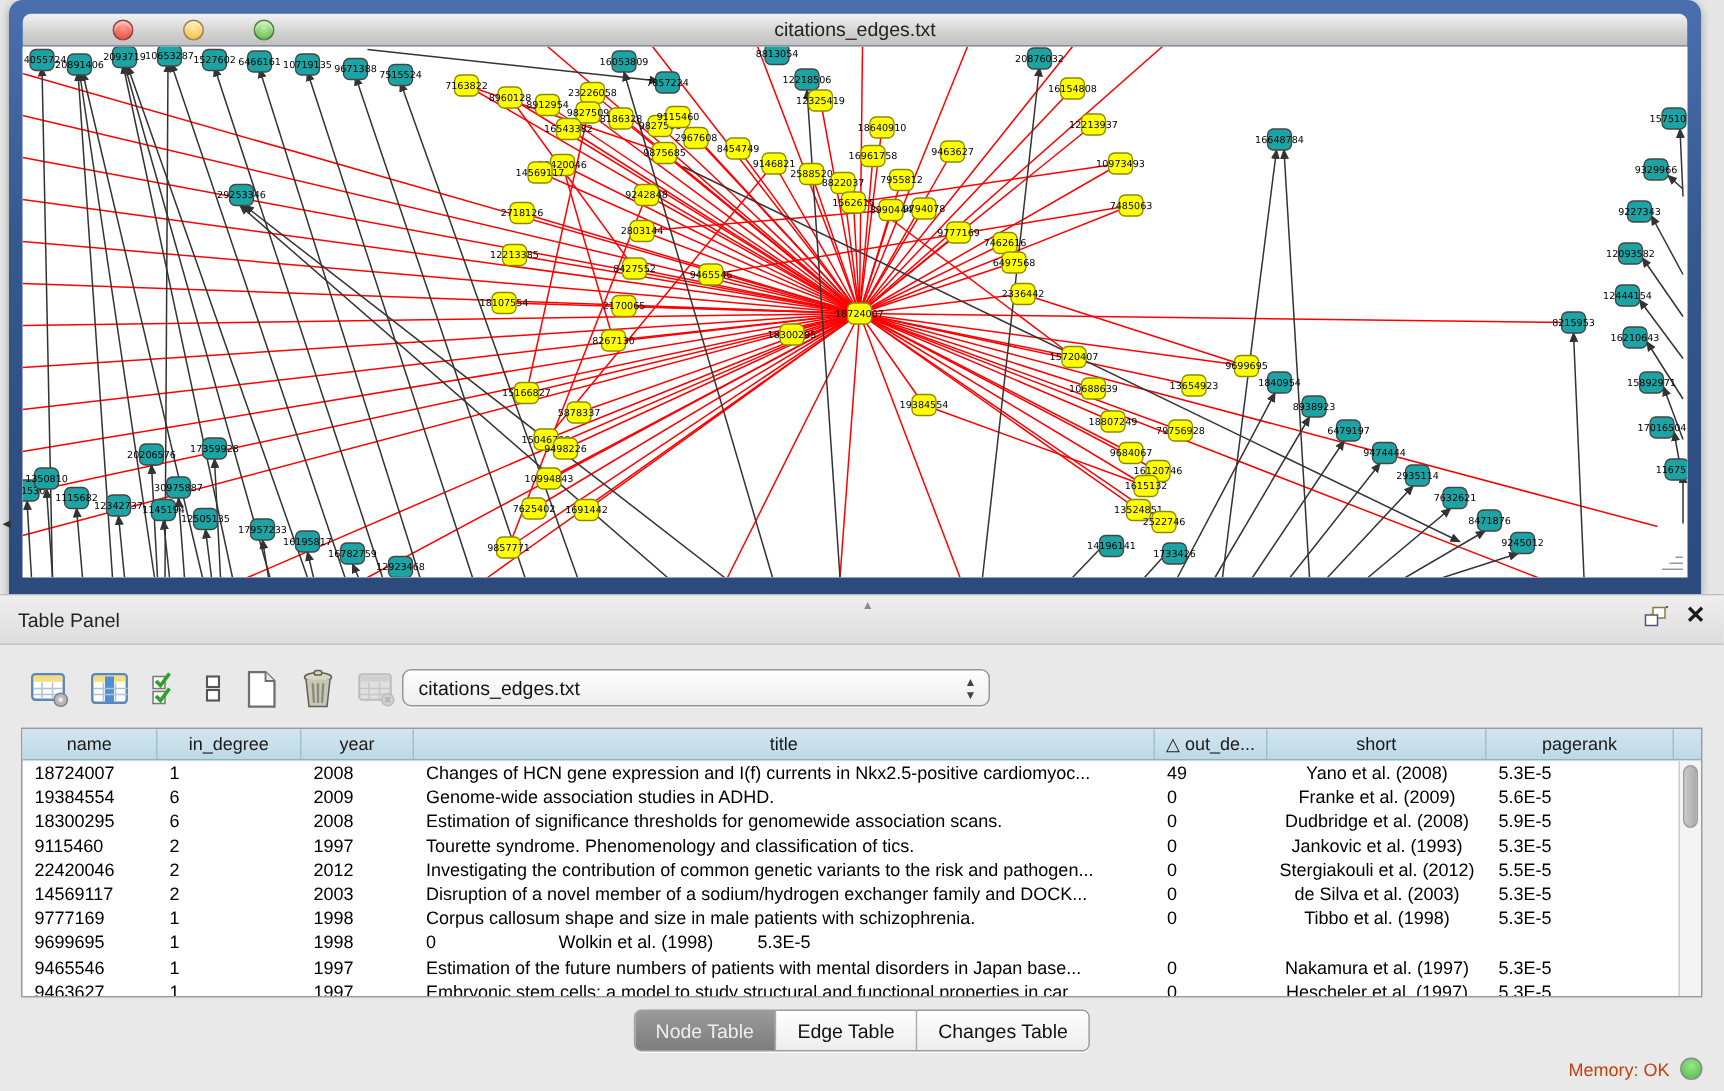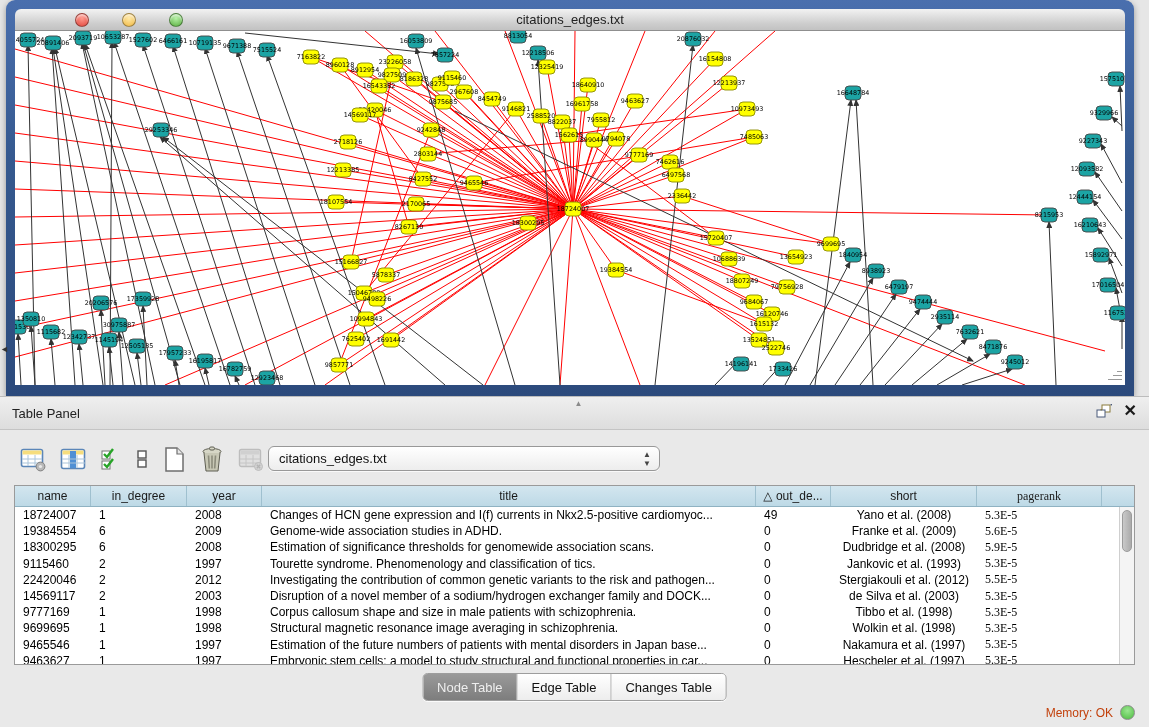--- a/index.html
+++ b/index.html
@@ -54,22 +54,22 @@
 
   .tbl { position:absolute; left:14px; top:88px; width:1121px; height:180px;
     border:1px solid #9a9a9a; background:#fff; display:flex; flex-direction:column; }
   .thead { display:flex; height:21px; background:linear-gradient(#d3e6ef,#bdd9e6);
     border-bottom:1px solid #8fb2c2; font-size:12px; color:#1a1a1a; flex:none; }
   .thead .cell { display:flex; align-items:center; justify-content:center;
     border-right:1px solid #9fc0cf; overflow:hidden; white-space:nowrap; }
   .tbody { position:relative; flex:1; overflow:hidden; }
   .trow { display:flex; height:16.2px; font-size:12px; color:#000; align-items:center; }
   .trow .cell { padding-left:8px; overflow:hidden; white-space:nowrap; flex:none; }
-  .c0{width:76px;} .c1{width:96px;} .c2{width:75px;} .c3{width:494px;}
-  .c4{width:75px;} .c5{width:146px;} .c6{width:125px;font-family:Liberation Serif, serif;}
+  .c0{width:90px;} .c1{width:96px;} .c2{width:75px;} .c3{width:494px;}
+  .c4{width:75px;} .c5{width:146px;} .c6{width:125px;}
   .trow .c5 { text-align:center; padding-left:0; }
   .vscroll { position:absolute; right:0; top:0; bottom:0; width:15px;
     background:#f4f4f4; border-left:1px solid #cfcfcf; }
   .vthumb { position:absolute; left:2px; top:3px; width:10px; height:42px; border-radius:6px;
     background:linear-gradient(90deg,#c9c9c9,#ababab); border:1px solid #9b9b9b; }
 
   .tabs { position:absolute; left:50%; transform:translateX(-50%); top:276px; display:flex;
     border:1px solid #9d9d9d; border-radius:5px; overflow:hidden; height:28px;
     box-shadow:0 1px 0 rgba(255,255,255,.8); font-size:13px; }
   .tab { display:flex; align-items:center; justify-content:center; padding:0 14px;
@@ -884,21 +884,20 @@
           <div class="cell c2">1998</div>
           <div class="cell c3">Corpus callosum shape and size in male patients with schizophrenia.</div>
           <div class="cell c4">0</div>
           <div class="cell c5">Tibbo et al. (1998)</div>
           <div class="cell c6">5.3E-5</div>
         </div>
         <div class="trow">
           <div class="cell c0">9699695</div>
           <div class="cell c1">1</div>
           <div class="cell c2">1998</div>
-          <div class="cell c3">Structural magnetic resonance image averaging in schizophrenia.</div>
           <div class="cell c4">0</div>
           <div class="cell c5">Wolkin et al. (1998)</div>
           <div class="cell c6">5.3E-5</div>
         </div>
         <div class="trow">
           <div class="cell c0">9465546</div>
           <div class="cell c1">1</div>
           <div class="cell c2">1997</div>
           <div class="cell c3">Estimation of the future numbers of patients with mental disorders in Japan base...</div>
           <div class="cell c4">0</div>

